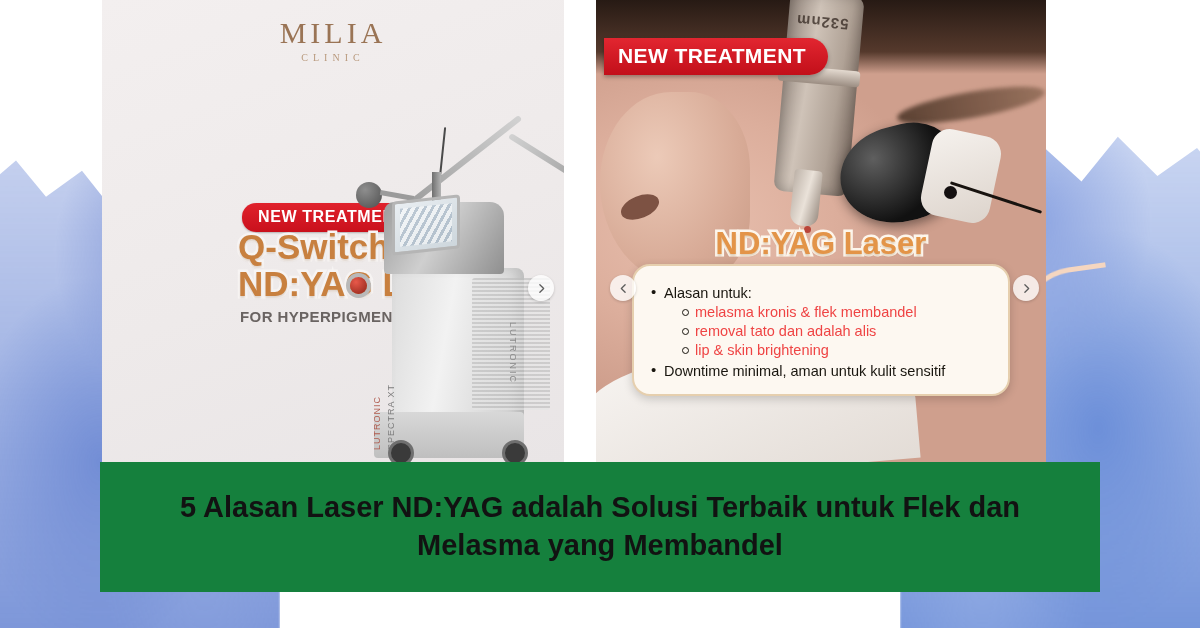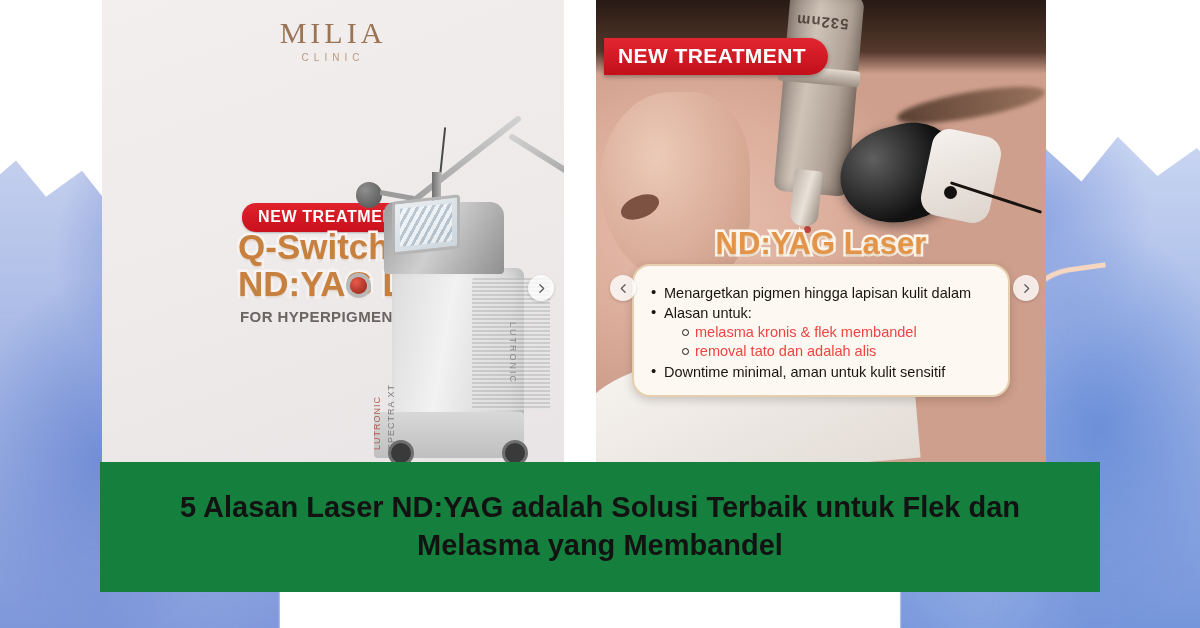--- a/index.html
+++ b/index.html
@@ -48,21 +48,21 @@
   .panel-right{left:596px;width:450px;}
 
   
   .promo{position:absolute;inset:0;background:linear-gradient(160deg,#f3efef 0%,#eeeaea 55%,#e9e5e6 100%);}
   .logo{position:absolute;top:18px;left:0;right:0;text-align:center;}
   .logo-main{
     font-family:"Liberation Serif", serif;
     font-size:30px;letter-spacing:4px;color:#9a7455;line-height:1;
   }
   .logo-sub{
-    font-family:Liberation Sans, sans-serif;
+    font-family:Liberation Serif, serif;
     font-size:10px;letter-spacing:5px;color:#b99a7e;margin-top:4px;
   }
   .badge{
     position:absolute;left:140px;top:203px;
     background:linear-gradient(180deg,#e0222c,#c9101c);
     color:#fff;font-weight:bold;font-size:16px;letter-spacing:.6px;
     padding:5px 16px 6px;border-radius:14px;white-space:nowrap;
     box-shadow:0 1px 2px rgba(0,0,0,.25);
   }
   .headline{
@@ -273,27 +273,25 @@
       <div class="ph-strap"></div>
       <div class="ph-knot"></div>
     </div>
 
     <div class="rp-badge">NEW TREATMENT</div>
 
     <div class="card">
       <div class="card-title">ND:YAG Laser</div>
       <ul class="blist">
         <li>
-          <span>Menargetkan pigmen hingga lapisan kulit dalam</span>
-        </li>
-        <li>
           <span>Alasan untuk:</span>
           <ul class="sub">
             <li>melasma kronis &amp; flek membandel</li>
             <li>removal tato dan adalah alis</li>
+            <li>lip &amp; skin brightening</li>
           </ul>
         </li>
         <li>
           <span>Downtime minimal, aman untuk kulit sensitif</span>
         </li>
       </ul>
     </div>
   </div>
 
   <div class="arrow ar-1">

